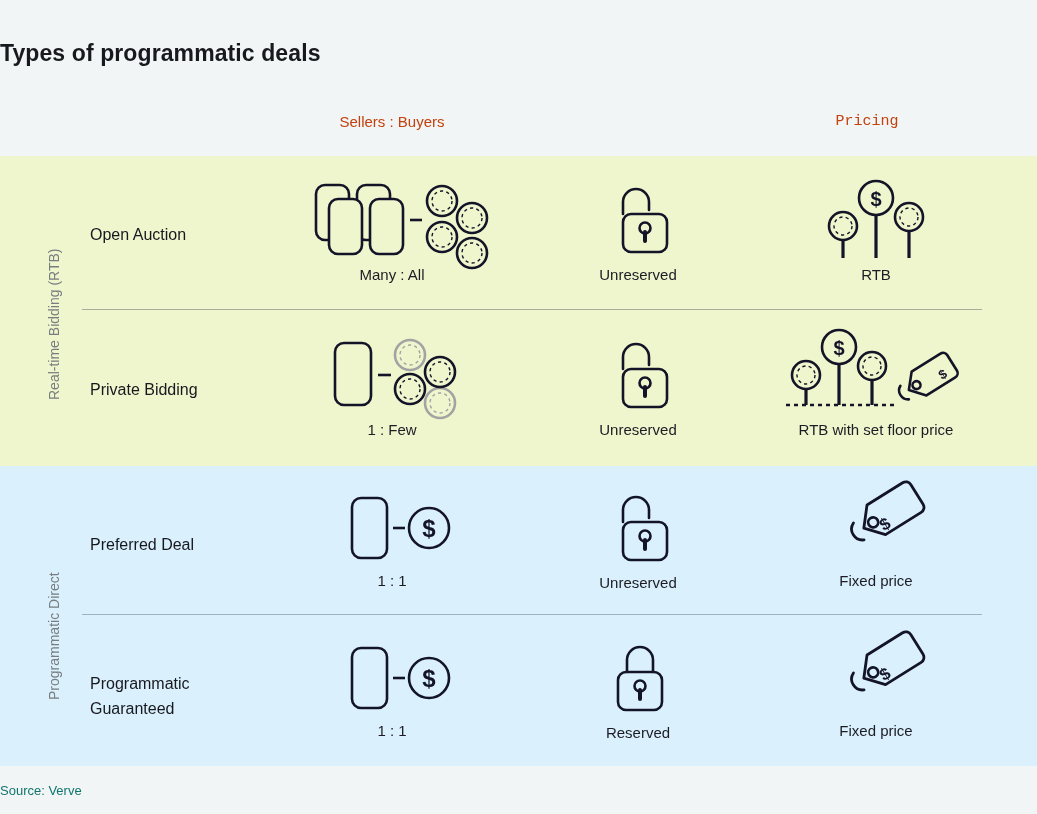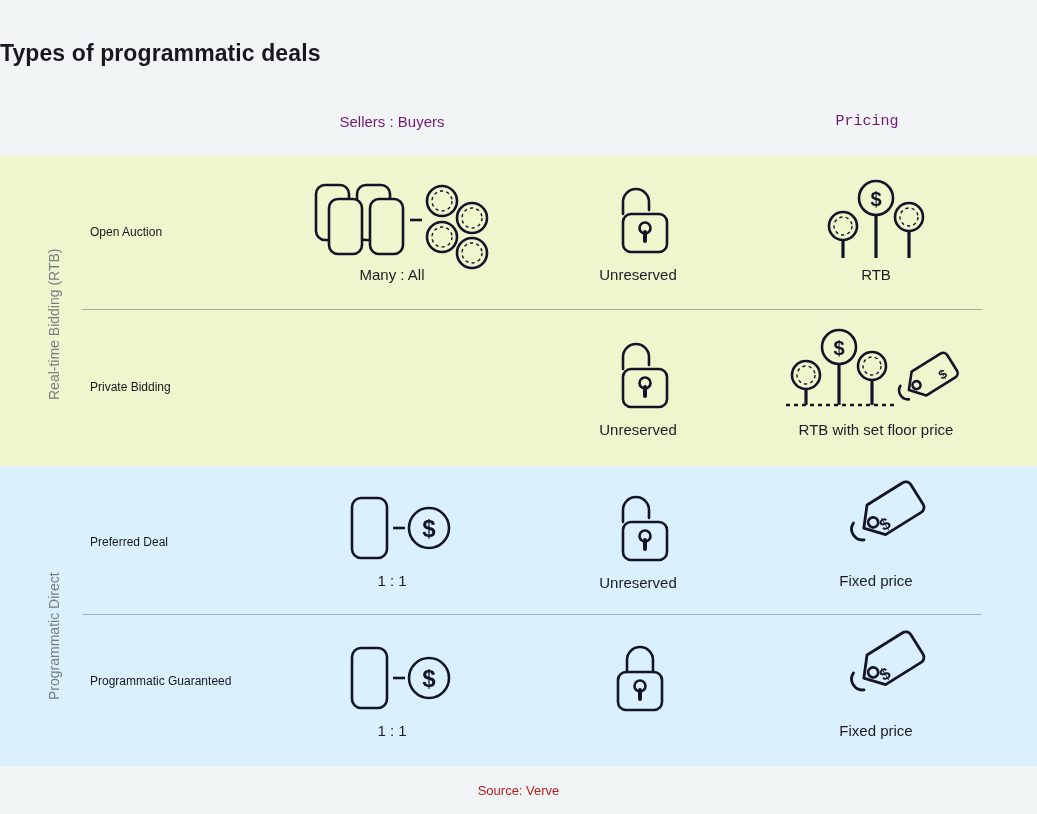--- a/index.html
+++ b/index.html
@@ -38,21 +38,21 @@
   .col-headers {
     position: absolute;
     top: 113px;
     left: 0;
     width: 1037px;
     height: 26px;
   }
   .col-header {
     position: absolute;
     font-size: 15px;
-    color: #701a75;
+    color: #c2410c;
     text-align: center;
     white-space: nowrap;
   }
   .ch-sellers { left: 267px; width: 250px; }
   .ch-inventory { left: 517px; width: 230px; }
   .ch-pricing { left: 752px; width: 230px; font-family: Liberation Mono, monospace; }
 
   
   .band {
     position: absolute;
@@ -83,21 +83,21 @@
   }
   .row-1 { top: 156px; }
   .row-2 { top: 311px; }
   .row-3 { top: 466px; }
   .row-4 { top: 616px; text-decoration: underline; }
 
   .row-label {
     position: absolute;
     left: 90px;
     width: 175px;
-    font-size: 12px;
+    font-size: 16px;
     color: #18181f;
     line-height: 1.55;
   }
   .row-label.one-line { top: 67px; }
   .row-label.two-line { top: 56px; }
 
   
   .divider {
     position: absolute;
     left: 82px;
@@ -131,23 +131,22 @@
 
   svg { display: block; overflow: visible; }
   .svg-center { margin: 0 auto; }
 
   
   .footer {
     position: absolute;
     top: 783px;
     left: 0;
     width: 1037px;
-    text-align: center;
     font-size: 13px;
-    color: #b91c1c;
+    color: #0f766e;
   }
 </style>
 </head>
 <body>
 
 <div class="page">
 
   <div class="title">Types of programmatic deals</div>
 
   <div class="col-headers">
@@ -222,20 +221,43 @@
           <text x="55" y="34" font-family="'Liberation Sans', sans-serif" font-size="20" font-weight="bold" fill="#141428" text-anchor="middle">$</text>
         </svg>
       </div>
       <div class="caption">RTB</div>
     </div>
   </div>
 
   <div class="row row-2">
     <div class="row-label one-line">Private Bidding</div>
 
+    <div class="cell cell-sellers" style="top:20px;">
+      <div class="art">
+        <svg class="svg-center" width="140" height="86" viewBox="0 0 140 86">
+          <g fill="none" stroke="#141428" stroke-width="2.6">
+            <rect x="13" y="12" width="36" height="62" rx="9"></rect>
+            <line x1="56" y1="44" x2="69" y2="44"></line>
+          </g>
+          <g fill="none" stroke="#a3a3a3" stroke-width="2.6">
+            <circle cx="88" cy="24" r="15"></circle>
+            <circle cx="88" cy="24" r="10" stroke-width="1.4" stroke-dasharray="3.2 3.2"></circle>
+            <circle cx="118" cy="72" r="15"></circle>
+            <circle cx="118" cy="72" r="10" stroke-width="1.4" stroke-dasharray="3.2 3.2"></circle>
+          </g>
+          <g fill="none" stroke="#141428" stroke-width="2.6">
+            <circle cx="118" cy="41" r="15"></circle>
+            <circle cx="118" cy="41" r="10" stroke-width="1.4" stroke-dasharray="3.2 3.2"></circle>
+            <circle cx="88" cy="58" r="15"></circle>
+            <circle cx="88" cy="58" r="10" stroke-width="1.4" stroke-dasharray="3.2 3.2"></circle>
+          </g>
+        </svg>
+      </div>
+      <div class="caption">1 : Few</div>
+    </div>
 
     <div class="cell cell-inventory" style="top:24px;">
       <div class="art" style="height:82px">
         <svg class="svg-center" width="74" height="82" viewBox="0 0 74 82">
           <g fill="none" stroke="#141428" stroke-width="2.6">
             <path d="M22 34 V22 a13 13 0 0 1 26 0 v8" stroke-linecap="round"></path>
             <rect x="22" y="34" width="44" height="38" rx="8"></rect>
             <circle cx="44" cy="48" r="5.5"></circle>
             <path d="M44 52 v9" stroke-linecap="round" stroke-width="4"></path>
           </g>
@@ -338,20 +360,21 @@
       <div class="art" style="height:82px">
         <svg class="svg-center" width="74" height="82" viewBox="0 0 74 82">
           <g fill="none" stroke="#141428" stroke-width="2.6">
             <path d="M26 34 V22 a13 13 0 0 1 26 0 v12" stroke-linecap="round"></path>
             <rect x="17" y="34" width="44" height="38" rx="8"></rect>
             <circle cx="39" cy="48" r="5.5"></circle>
             <path d="M39 52 v9" stroke-linecap="round" stroke-width="4"></path>
           </g>
         </svg>
       </div>
+      <div class="caption">Reserved</div>
     </div>
 
     <div class="cell cell-pricing" style="top:22px;">
       <div class="art" style="height:80px">
         <svg class="svg-center" width="96" height="80" viewBox="0 0 96 80">
           <g transform="translate(30,12) rotate(-32)" fill="none" stroke="#141428" stroke-width="2.8" stroke-linejoin="round">
             <path d="M5 9 h42 a6 6 0 0 1 6 6 v23 a6 6 0 0 1 -6 6 h-42 l-15 -17 z"></path>
             <circle cx="1" cy="27" r="5"></circle>
             <path d="M-16 17 a11 11 0 0 0 0 20" stroke-linecap="round"></path>
           </g>

